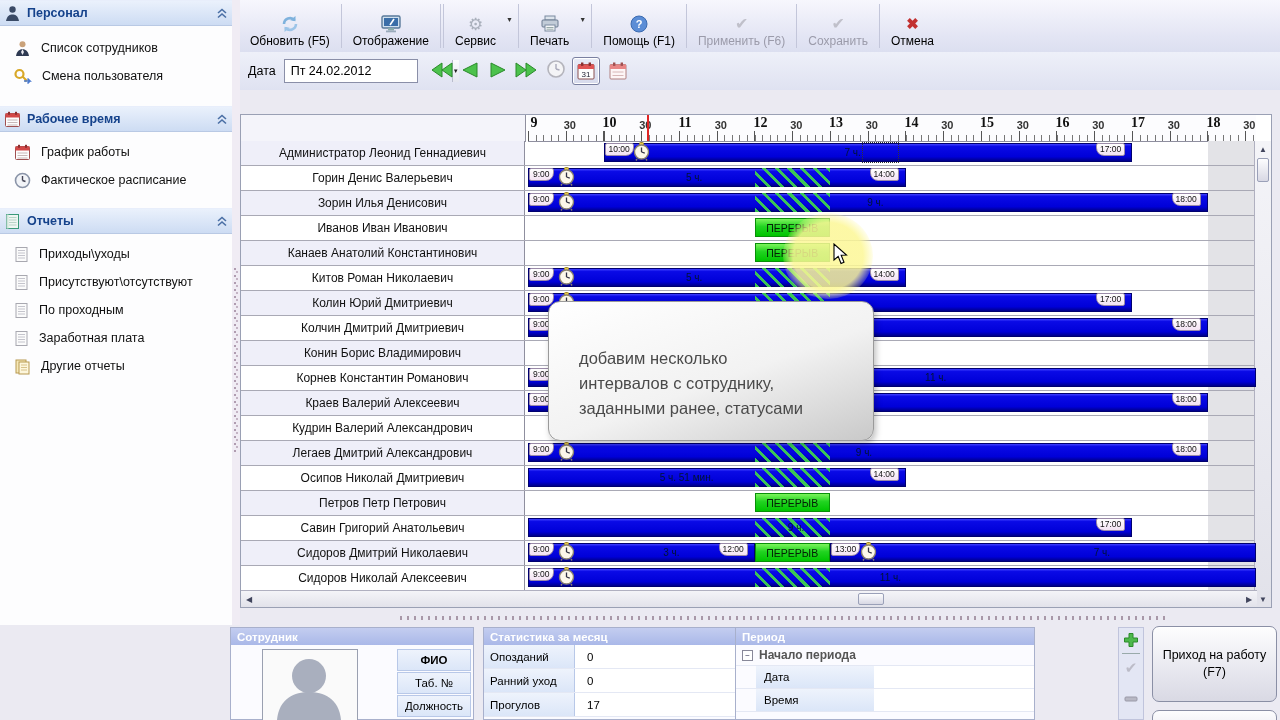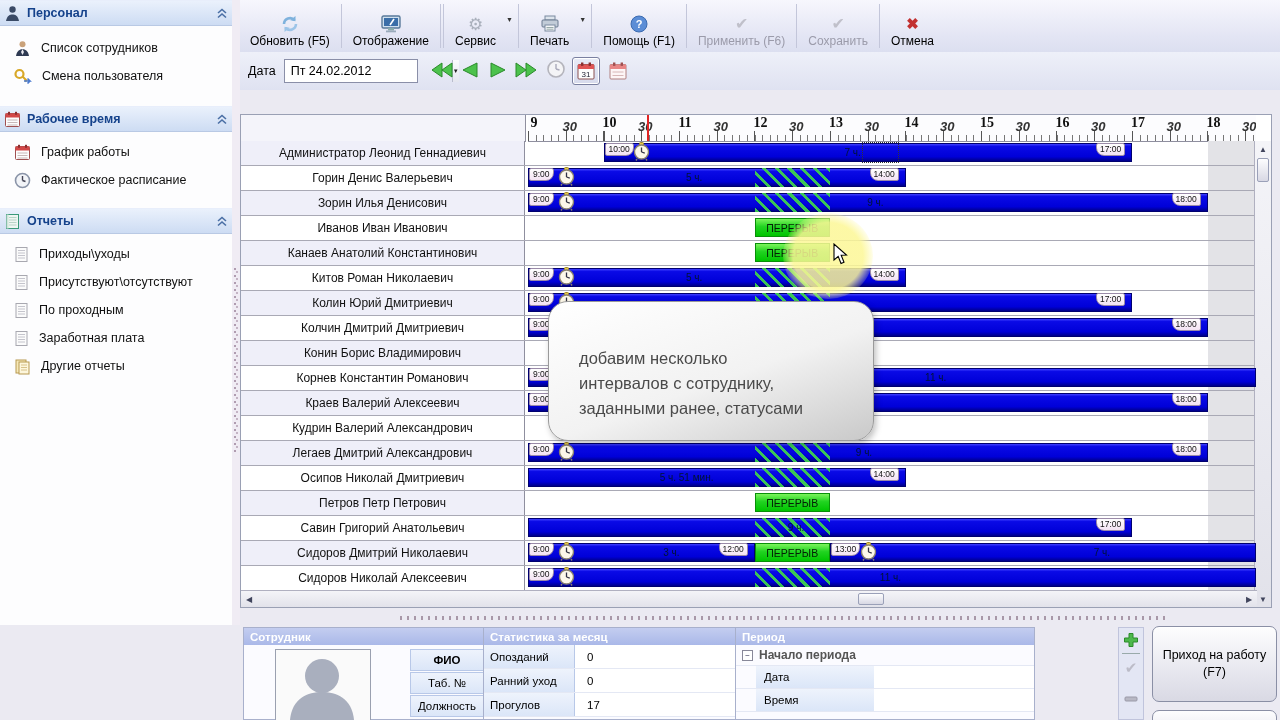--- a/index.html
+++ b/index.html
@@ -42,21 +42,21 @@
   
   #chart{position:absolute;left:240px;top:90px;width:1032px;height:520px;}
   #tabs{position:absolute;left:0;top:0;height:24px;display:flex;align-items:flex-end;}
   .tab{height:23px;display:flex;align-items:center;padding:0 12px;font-size:12.5px;white-space:nowrap;cursor:pointer;}
   .tab.active{background:#fff;border:1px solid #9aa0b4;border-bottom:0;border-radius:2px 2px 0 0;position:relative;z-index:2;}
   .tab.inactive{background:linear-gradient(#f2f2f7,#dcdce6);border:1px solid #9aa0b4;border-bottom:0;border-radius:2px 2px 0 0;height:21px;color:#222;}
   #grid{position:absolute;left:0;top:24px;width:1032px;height:494px;background:#fff;border:1px solid #9aa0b4;box-sizing:border-box;}
   #name-hdr{position:absolute;left:0;top:0;width:284px;height:26px;background:#f4f4fa;border-bottom:1px solid #8f8f9f;border-right:1px solid #8f8f9f;}
   #ruler{position:absolute;left:287px;top:0;width:728px;height:26px;background:#fcfcfe;border-bottom:1px solid #8f8f9f;overflow:hidden;}
   .hour-num{position:absolute;top:0;transform:translateX(-50%);font-family:"Liberation Serif",serif;font-weight:bold;font-size:14px;color:#111;}
-  .half-num{position:absolute;top:4px;transform:translateX(-50%);font-size:13px;color:#333;font-weight:bold;font-style:italic;}
+  .half-num{position:absolute;top:4px;transform:translateX(-50%);font-size:11px;color:#333;font-weight:bold;}
   #ticks-minor{position:absolute;left:0;bottom:0;width:728px;height:6px;
       background:repeating-linear-gradient(90deg,#777 0 1px,transparent 1px 7.55px);}
   #ticks-half{position:absolute;left:0;bottom:0;width:728px;height:10px;
       background:repeating-linear-gradient(90deg,#555 0 1px,transparent 1px 37.75px);}
   #now-line{position:absolute;top:0;width:2px;height:26px;z-index:5;}
   #rows{position:absolute;left:0;top:26px;width:1015px;height:450px;}
   .srow{position:absolute;left:0;width:1015px;height:25px;border-bottom:1px solid #a9a9b5;box-sizing:border-box;}
   .name-cell{position:absolute;left:0;top:0;width:284px;height:24px;border-right:1px solid #8f8f9f;
       display:flex;align-items:center;justify-content:center;font-size:12px;color:#111;cursor:default;box-sizing:border-box;}
   .srow:nth-child(odd) .name-cell{background:#efeff9;}
@@ -77,36 +77,36 @@
   .sel-box{position:absolute;top:1px;height:21px;border:1px dotted #333;z-index:6;box-sizing:border-box;}
   
   .sb{background:linear-gradient(#f4f4f8,#e2e2ea);}
   #vscroll{position:absolute;right:0;top:26px;width:16px;height:466px;border-left:1px solid #b0b0c0;}
   #hscroll{position:absolute;left:0;bottom:0;width:1016px;height:16px;border-top:1px solid #b0b0c0;}
   .sb-arrow{position:absolute;display:flex;align-items:center;justify-content:center;font-size:8px;color:#40445c;width:16px;height:16px;cursor:pointer;}
   .sb-thumb{position:absolute;background:linear-gradient(#fdfdfe,#d8d8e4);border:1px solid #9aa0b8;border-radius:2px;box-sizing:border-box;cursor:pointer;}
   
   #tooltip{position:absolute;left:548px;top:301px;width:326px;height:140px;z-index:30;
       background:linear-gradient(160deg,#ffffff 0%,#f2f2f2 55%,#c9c9c9 100%);
-      border:1px solid #9a9a9a;border-radius:20px;box-shadow:2px 3px 6px rgba(0,0,0,.25);
+      border:1px solid #9a9a9a;border-radius:12px;box-shadow:2px 3px 6px rgba(0,0,0,.25);
       padding:44px 0 0 30px;box-sizing:border-box;}
   .tooltip-line{font-size:16.5px;color:#4a4a4a;line-height:1.5;}
   
   #click-glow{position:absolute;left:783px;top:213px;width:90px;height:86px;border-radius:50%;
       background:radial-gradient(ellipse at center,rgba(252,247,150,.85) 0 55%,rgba(252,247,150,0) 75%);z-index:25;}
   #cursor{position:absolute;left:833px;top:243px;z-index:40;}
   
   #hsplit{position:absolute;left:240px;top:610px;width:1040px;height:16px;}
   #hsplit .dots{position:absolute;left:160px;top:6px;width:770px;height:4px;
       background:repeating-linear-gradient(90deg,#a898a8 0 2px,transparent 2px 7px);}
   
   .bp-group{position:absolute;top:627px;background:#fbfbff;border:1px solid #a8b0cc;box-sizing:border-box;}
   .bp-header{height:17px;background:linear-gradient(#c3cdf0,#aab8e8);color:#fff;font-weight:bold;font-size:11.5px;
       display:flex;align-items:center;padding-left:6px;}
-  #grp-emp{left:243px;width:244px;height:93px;}
+  #grp-emp{left:230px;width:244px;height:93px;}
   #grp-stat{left:483px;width:276px;height:93px;}
   #grp-period{left:735px;width:300px;height:93px;}
   #photo{position:absolute;left:31px;top:21px;width:94px;height:72px;background:#fafafa;border:1px solid #9aa0b0;}
   #emp-fields{position:absolute;right:2px;top:21px;width:74px;}
   .fld-cell{height:22px;margin-bottom:1px;background:linear-gradient(#eef3fc,#dbe6f8);border:1px solid #b8c8e8;
       display:flex;align-items:center;justify-content:center;font-size:11.5px;box-sizing:border-box;overflow:hidden;white-space:nowrap;}
   .fld-cell:first-child{font-weight:bold;}
   .stat-row{display:flex;height:23px;align-items:stretch;border-bottom:1px solid #e4e8f4;}
   .stat-lbl{width:84px;background:linear-gradient(#eef3fc,#dbe6f8);border-right:1px solid #b8c8e8;
       display:flex;align-items:center;padding-left:6px;font-size:11.5px;}

